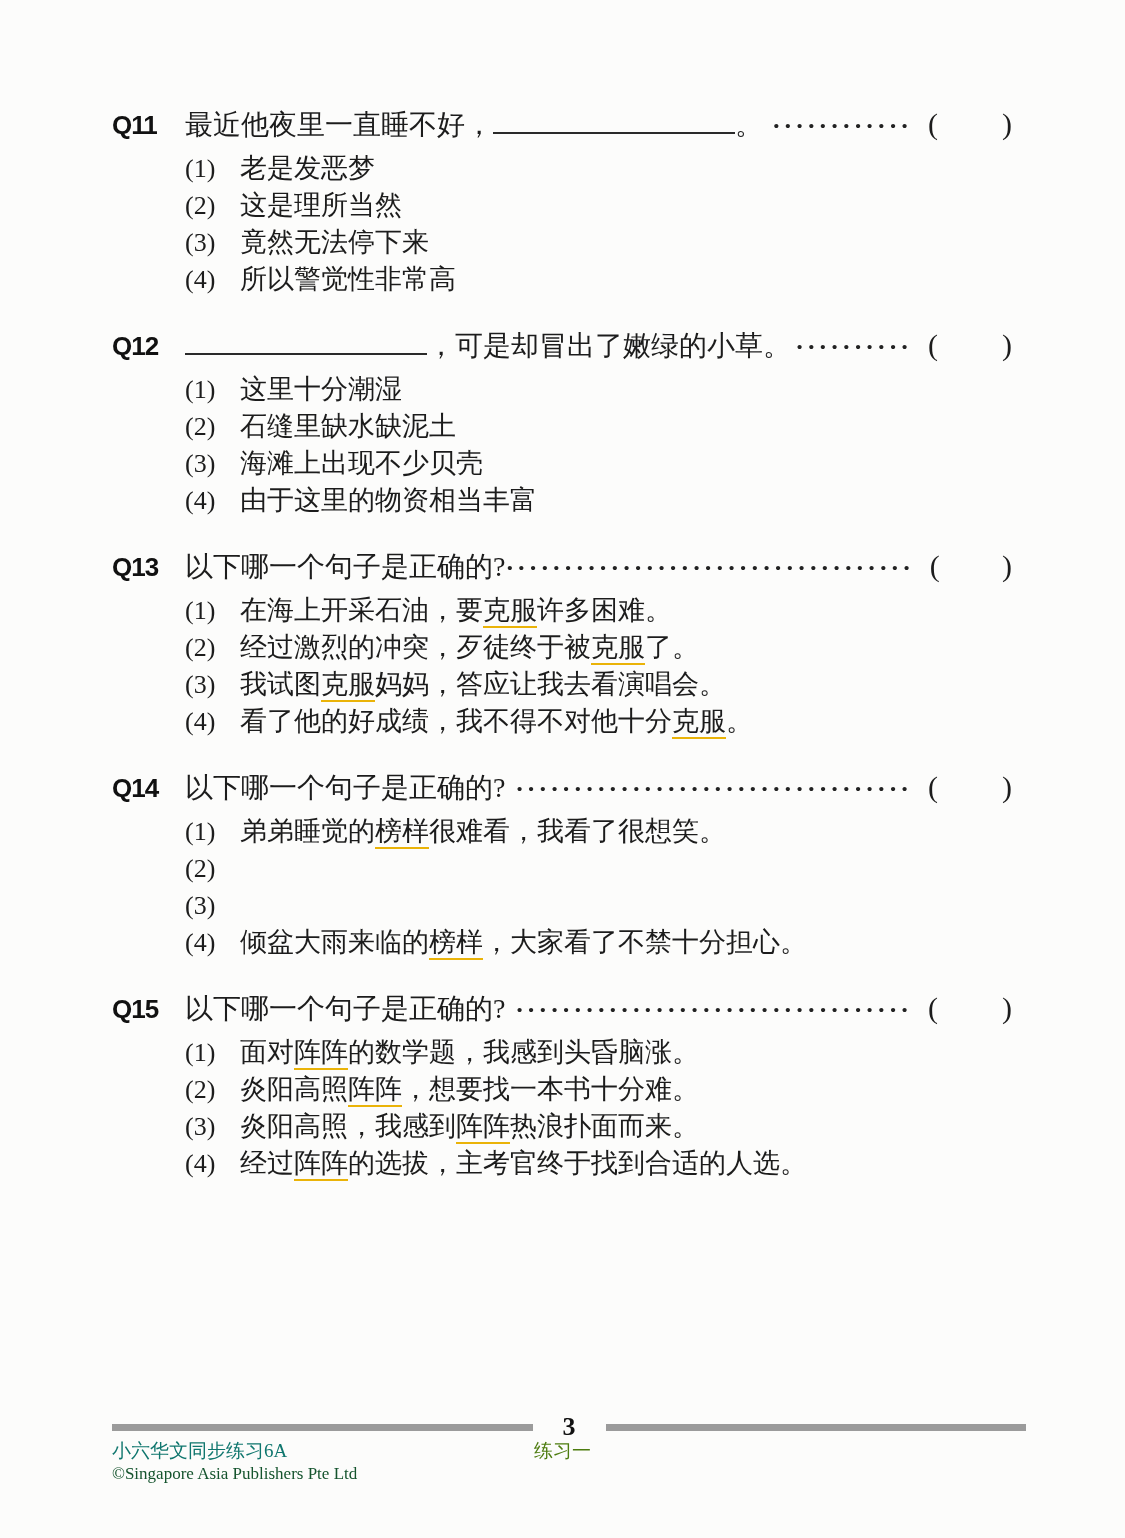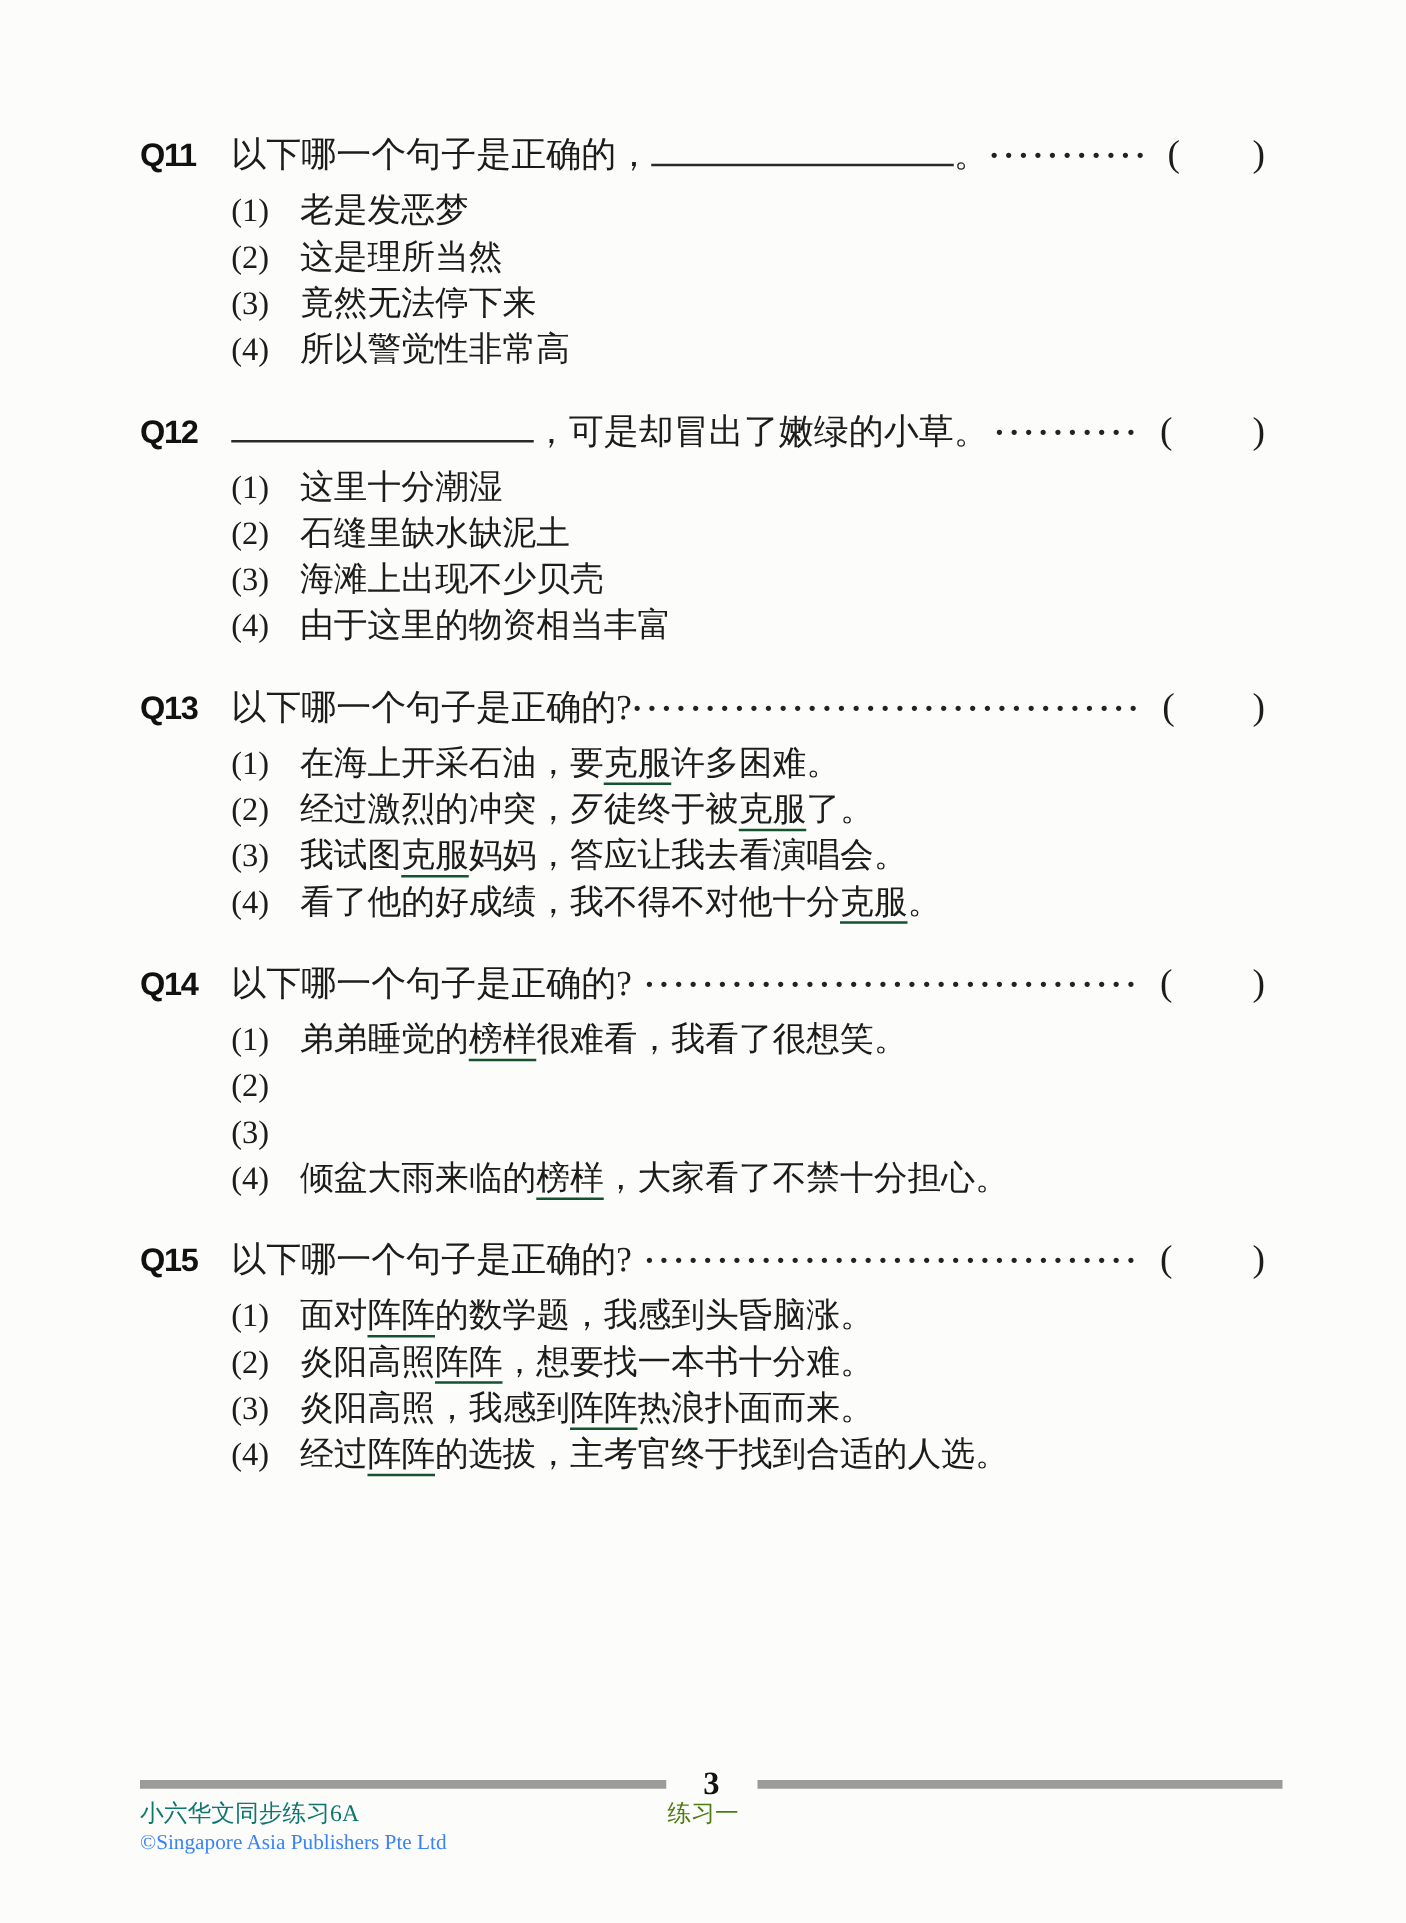--- a/index.html
+++ b/index.html
@@ -53,21 +53,21 @@
   .options { margin-left:73px; margin-top:4px; }
   .option {
     display:flex;
     align-items:baseline;
     line-height:37px;
     font-size:27px;
     white-space:nowrap;
   }
   .opt-num { flex:0 0 55px; font-size:26px; }
   .opt-text .u {
-    border-bottom:2px solid #14532d;
+    border-bottom:2px solid #eab308;
     padding-bottom:1px;
   }
   
   .footer-rule {
     position:absolute;
     left:112px;
     width:914px;
     top:1414px;
     display:flex;
     align-items:center;
@@ -91,32 +91,32 @@
     left:0; right:0; top:1438px;
     text-align:center;
     font-size:19px;
     color:#4d7c0f;
   }
   .footer-copyright {
     position:absolute;
     left:112px; top:1464px;
     font-family:"Liberation Serif","DejaVu Serif",serif;
     font-size:17px;
-    color:#3b82f6;
+    color:#14532d;
   }
 </style>
 </head>
 <body>
 
 <div class="content">
 
   <div class="question">
     <div class="q-header">
       <span class="q-num">Q11</span>
-      <span class="q-stem"><span>以下哪一个句子是正确的，</span><span class="blank"></span><span>。</span></span>
+      <span class="q-stem"><span>最近他夜里一直睡不好，</span><span class="blank"></span><span>。</span></span>
       <span class="dots">············</span>
       <span class="paren">(</span>
       <span class="answer-box"></span>
       <span class="paren">)</span>
     </div>
     <div class="options">
       <div class="option">
           <span class="opt-num">(1)</span>
           <span class="opt-text"><span>老是发恶梦</span><span class="u"></span><span></span></span>
         </div>

